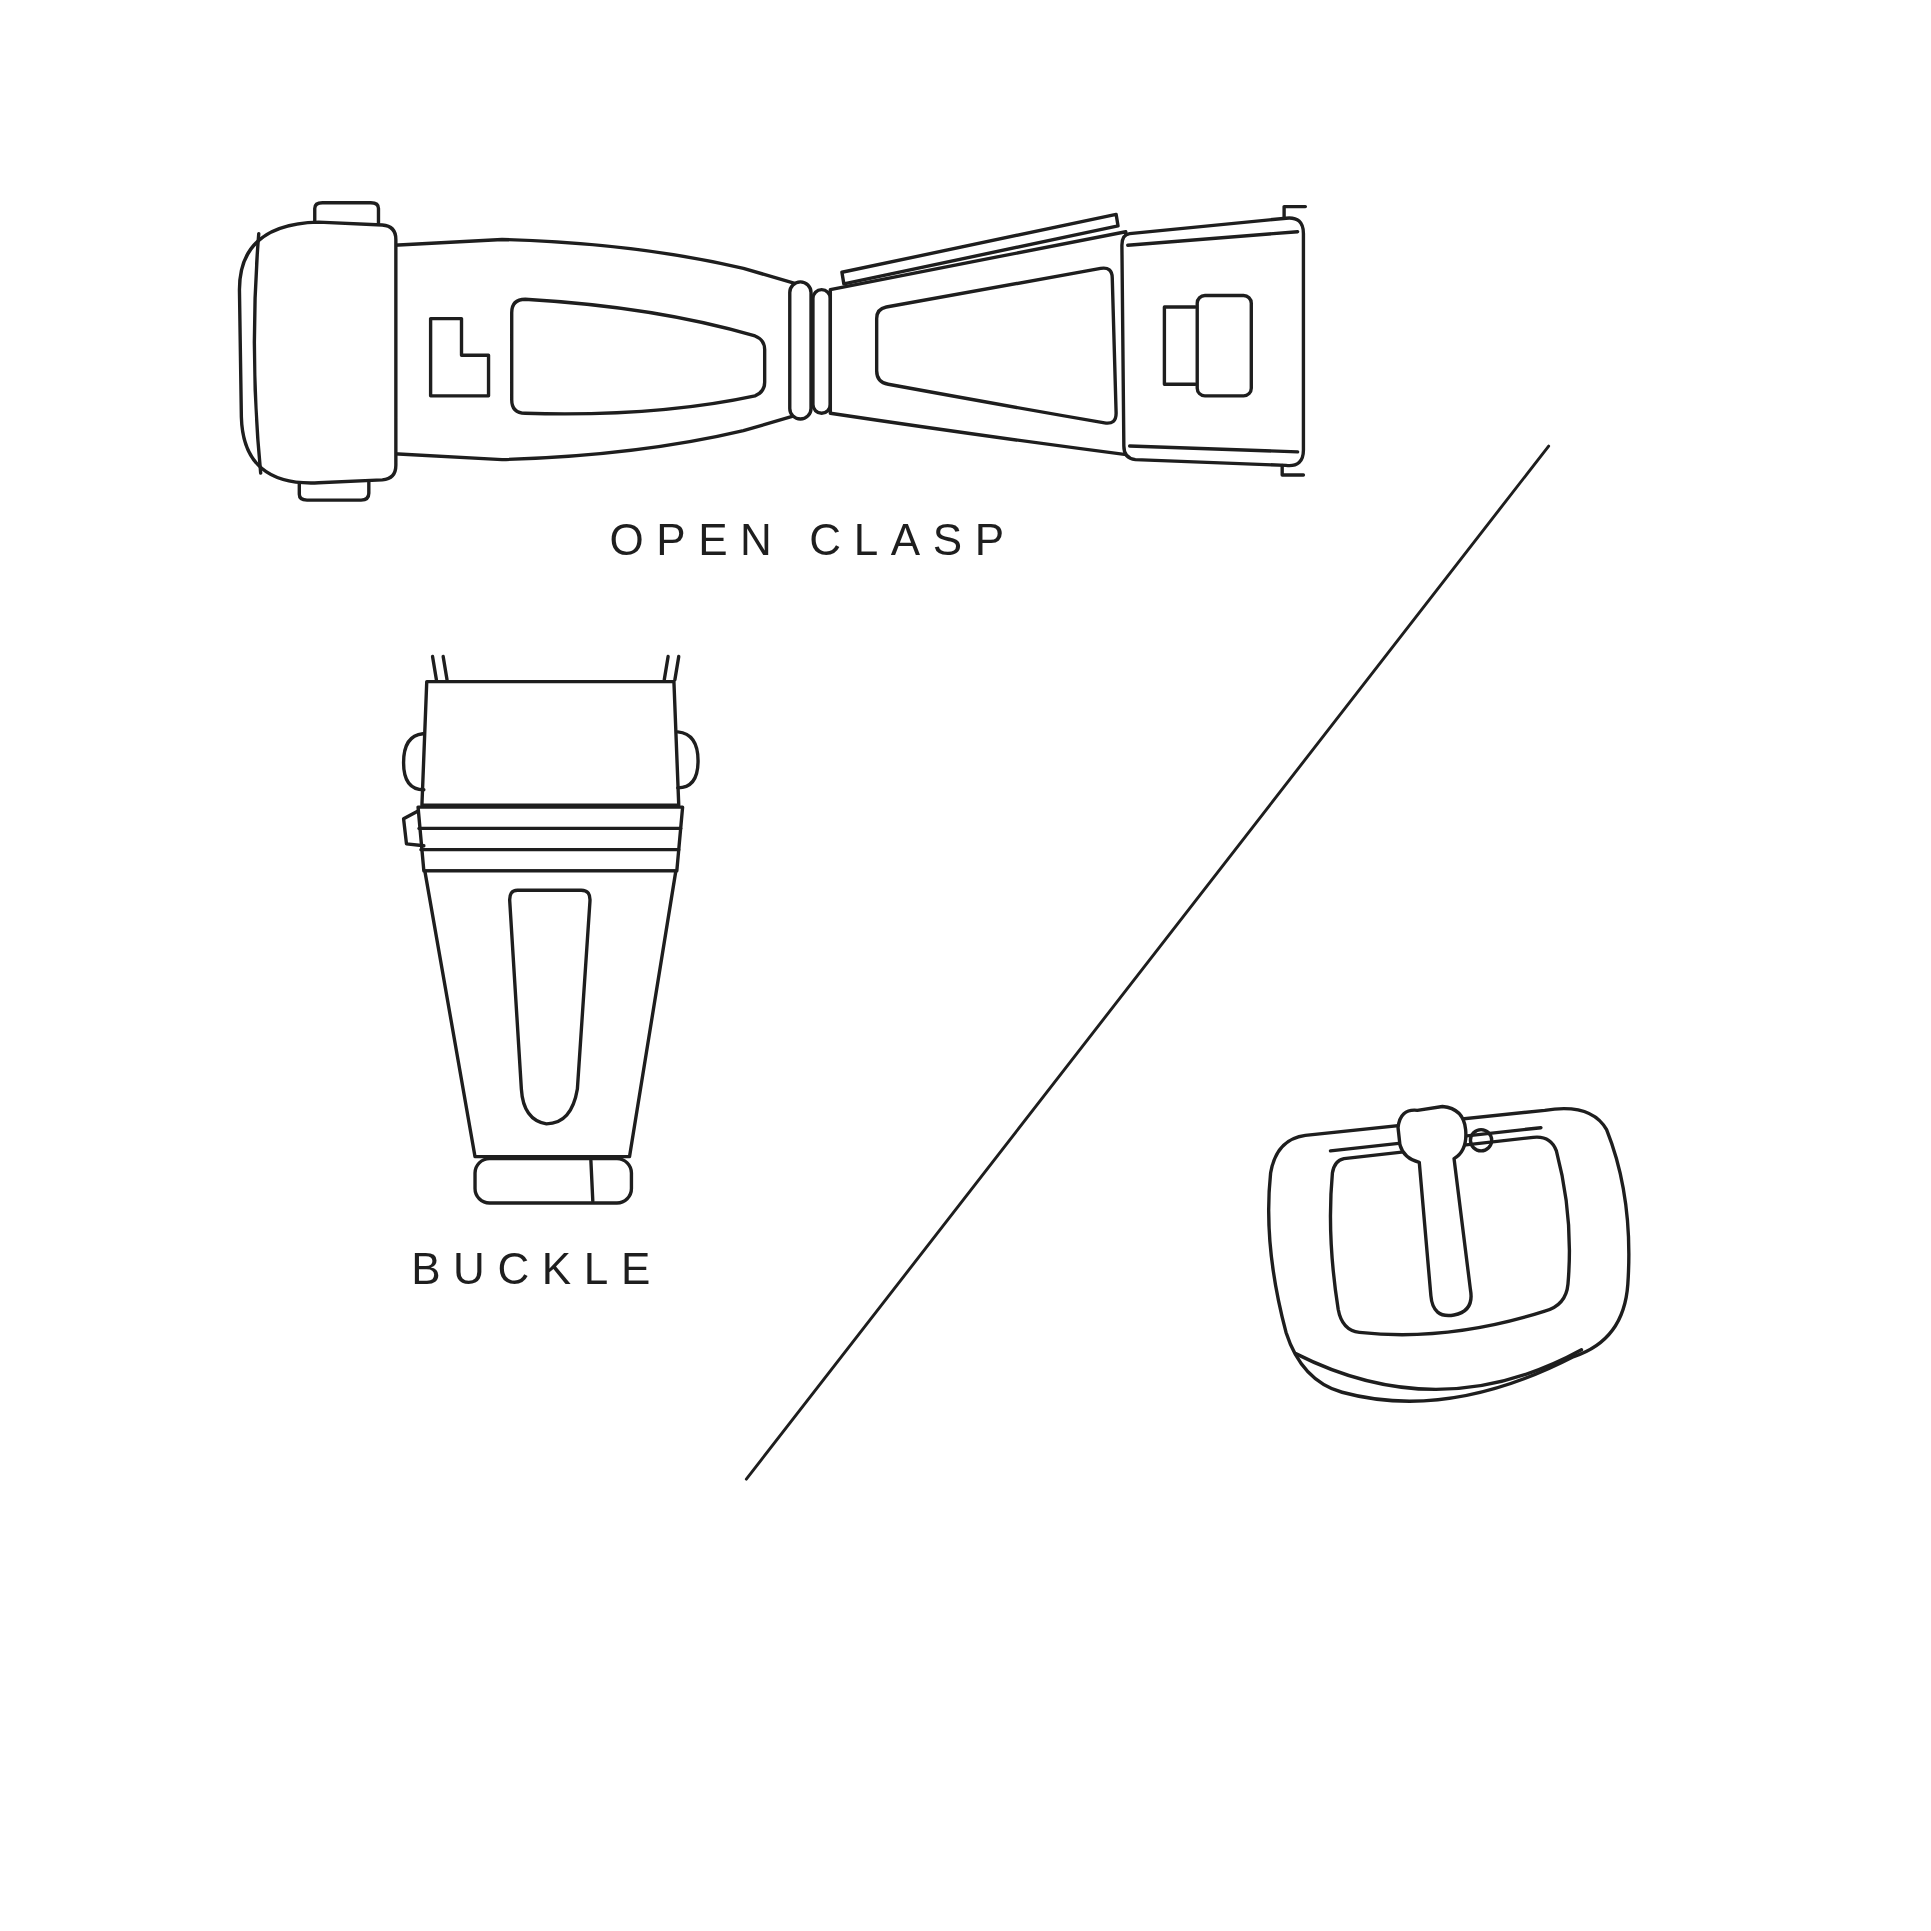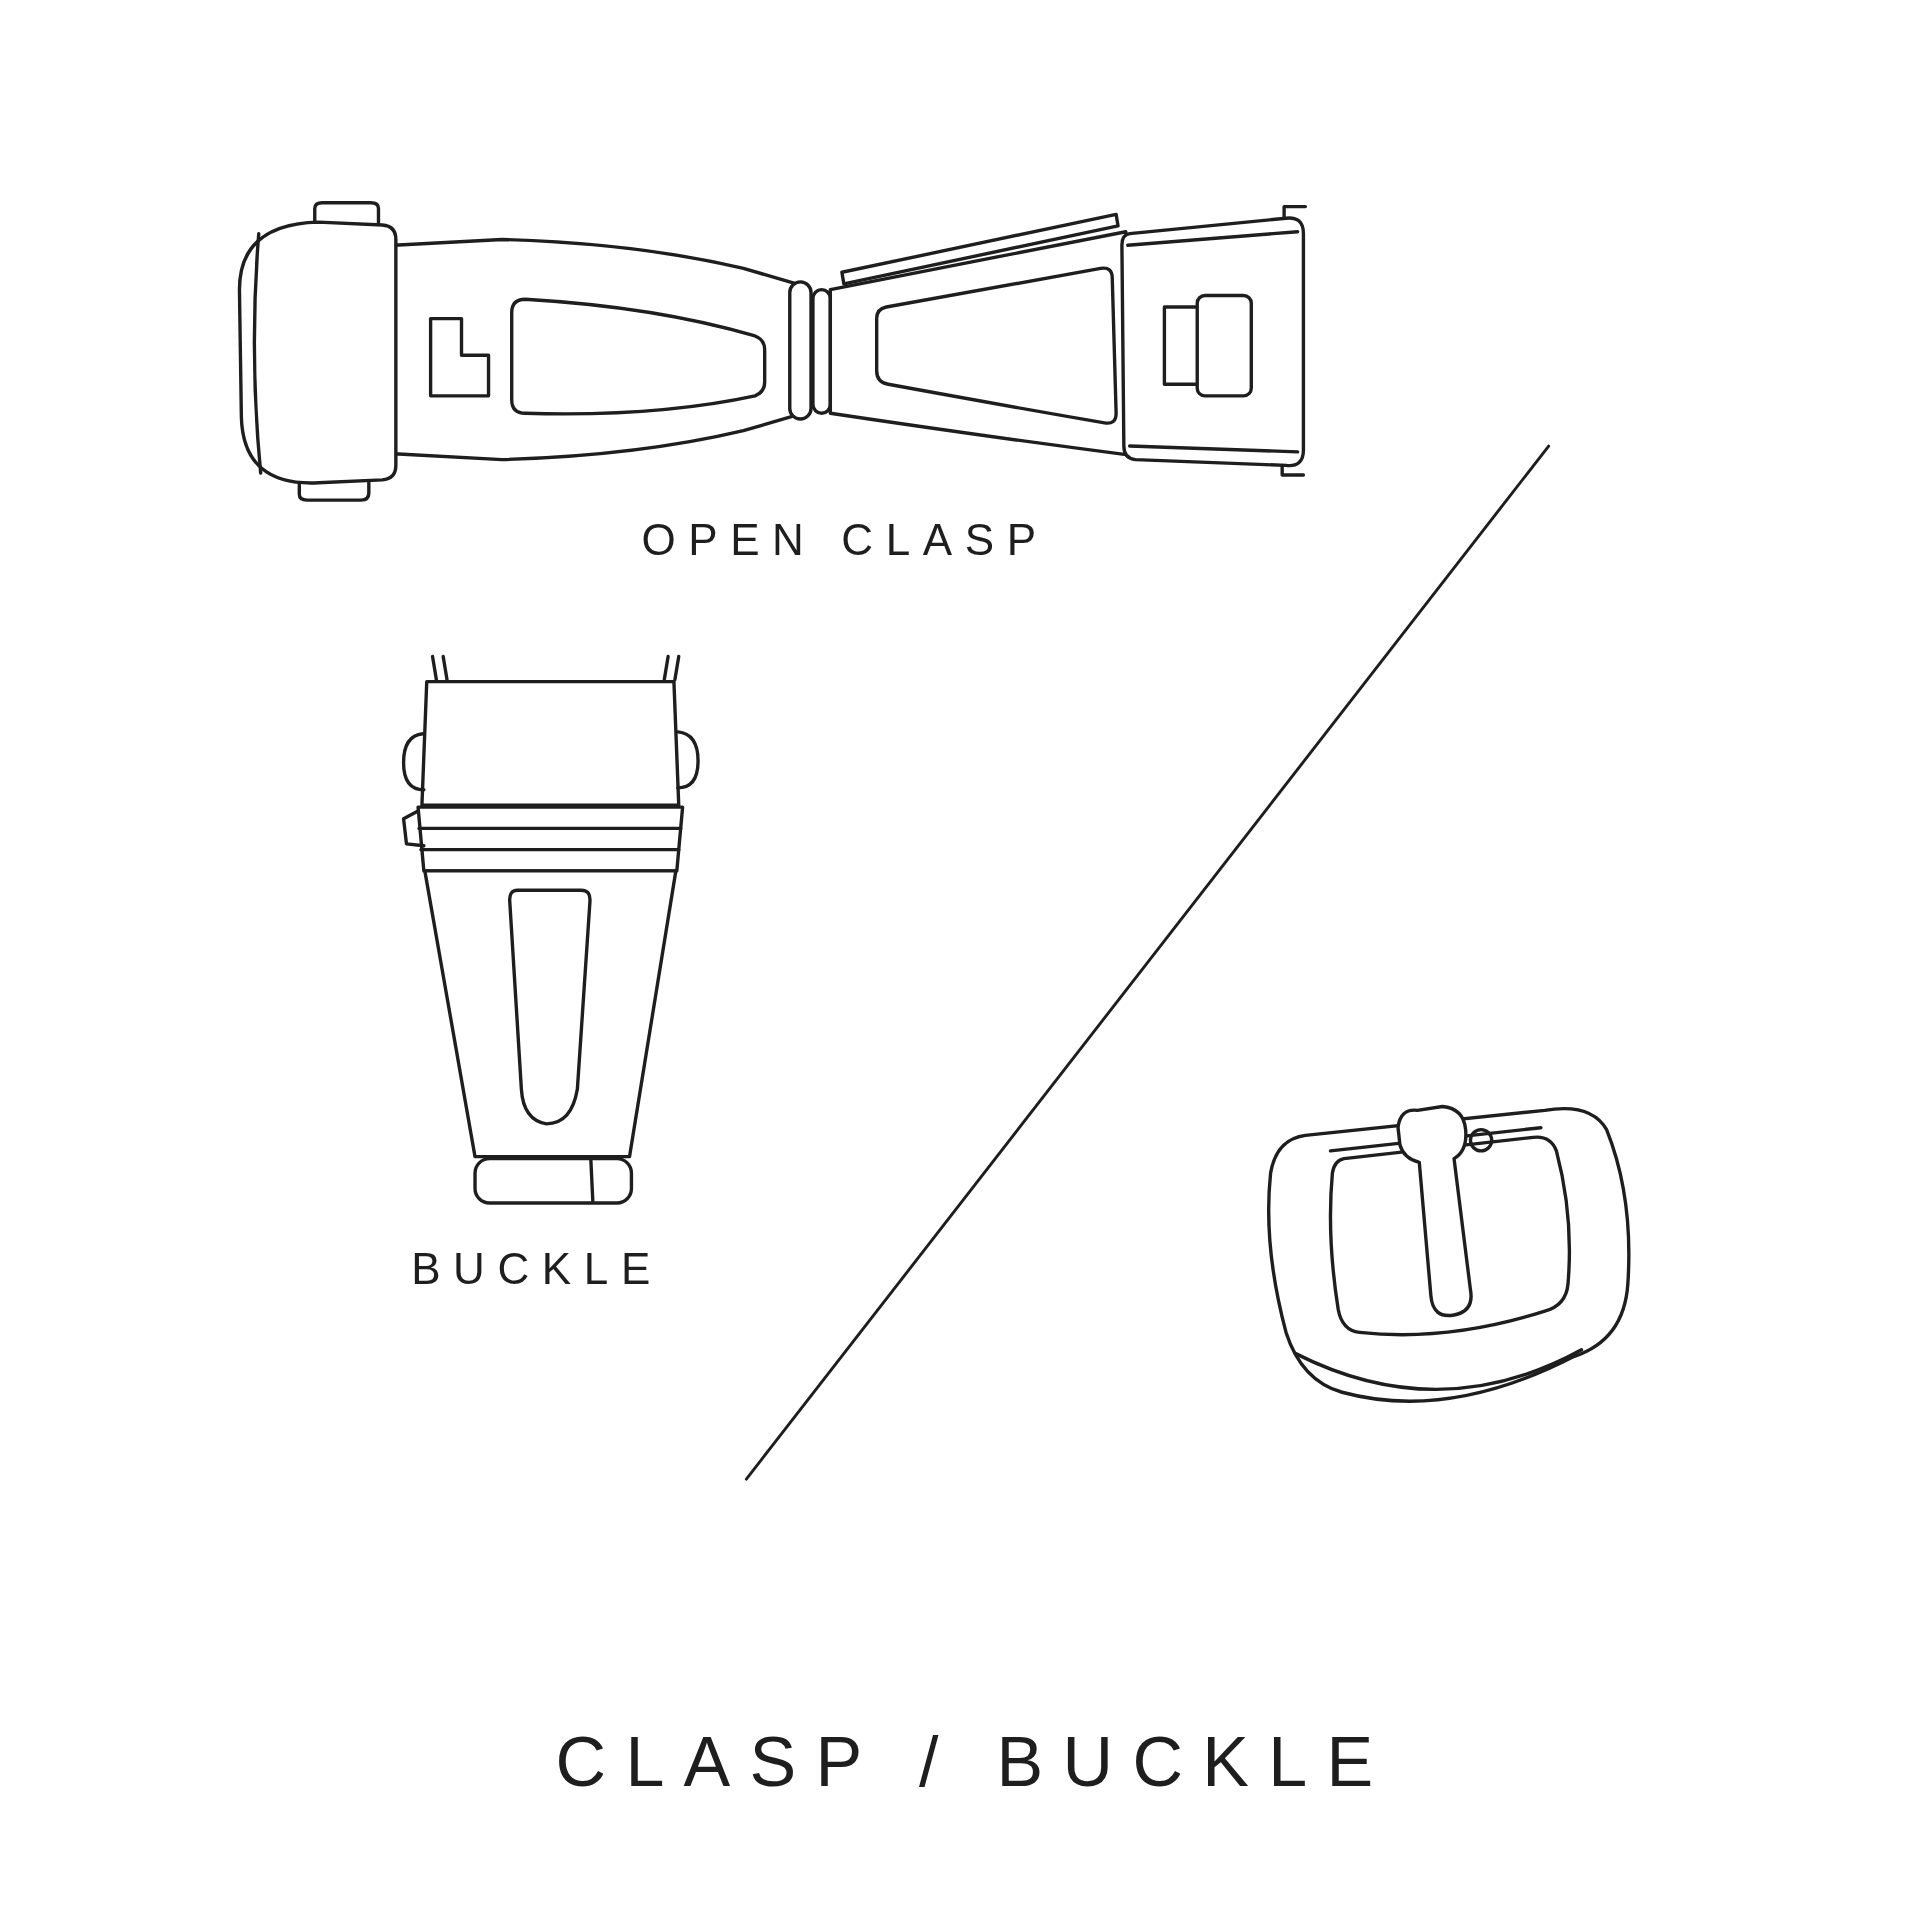--- a/index.html
+++ b/index.html
@@ -22,21 +22,21 @@
   }
   .main-title{
     position:absolute;
     transform:translate(-50%,-50%);
     color:#1e1e1e;
     font-size:70px;
     letter-spacing:19.3px;
     white-space:nowrap;
     font-weight:400;
   }
-  #open-clasp-label{left:813px;top:540px;margin-left:32px;}
+  #open-clasp-label{left:813px;top:540px;}
   #closed-label{left:537px;top:1269px;}
   #main-title{left:974px;top:1762px;}
 </style>
 </head>
 <body>
 
 <div id="canvas">
 
   <svg id="diagram-svg" viewBox="0 0 2000 2000" xmlns="http://www.w3.org/2000/svg" fill="#ffffff" stroke="#1e1e1e" stroke-width="3.5" stroke-linejoin="round" stroke-linecap="round">
 
@@ -111,16 +111,15 @@
       <path d="M 1468 1150 Q 1450 1148 1448 1168 L 1450 1186 Q 1454 1200 1470 1204 L 1482 1342 Q 1484 1366 1506 1362 Q 1527 1358 1523 1336 L 1506 1200 Q 1520 1192 1518 1170 Q 1516 1148 1494 1146 Z"></path>
 
       <circle cx="1534" cy="1181" r="11" fill="none"></circle>
     </g>
   </svg>
 
   <div id="open-clasp-label" class="caption">OPEN CLASP</div>
 
   <div id="closed-label" class="caption">BUCKLE</div>
 
-  <div id="main-title" class="main-title">CLASP / BUCKLE</div>
 
 </div>
 
 
 </body></html>

